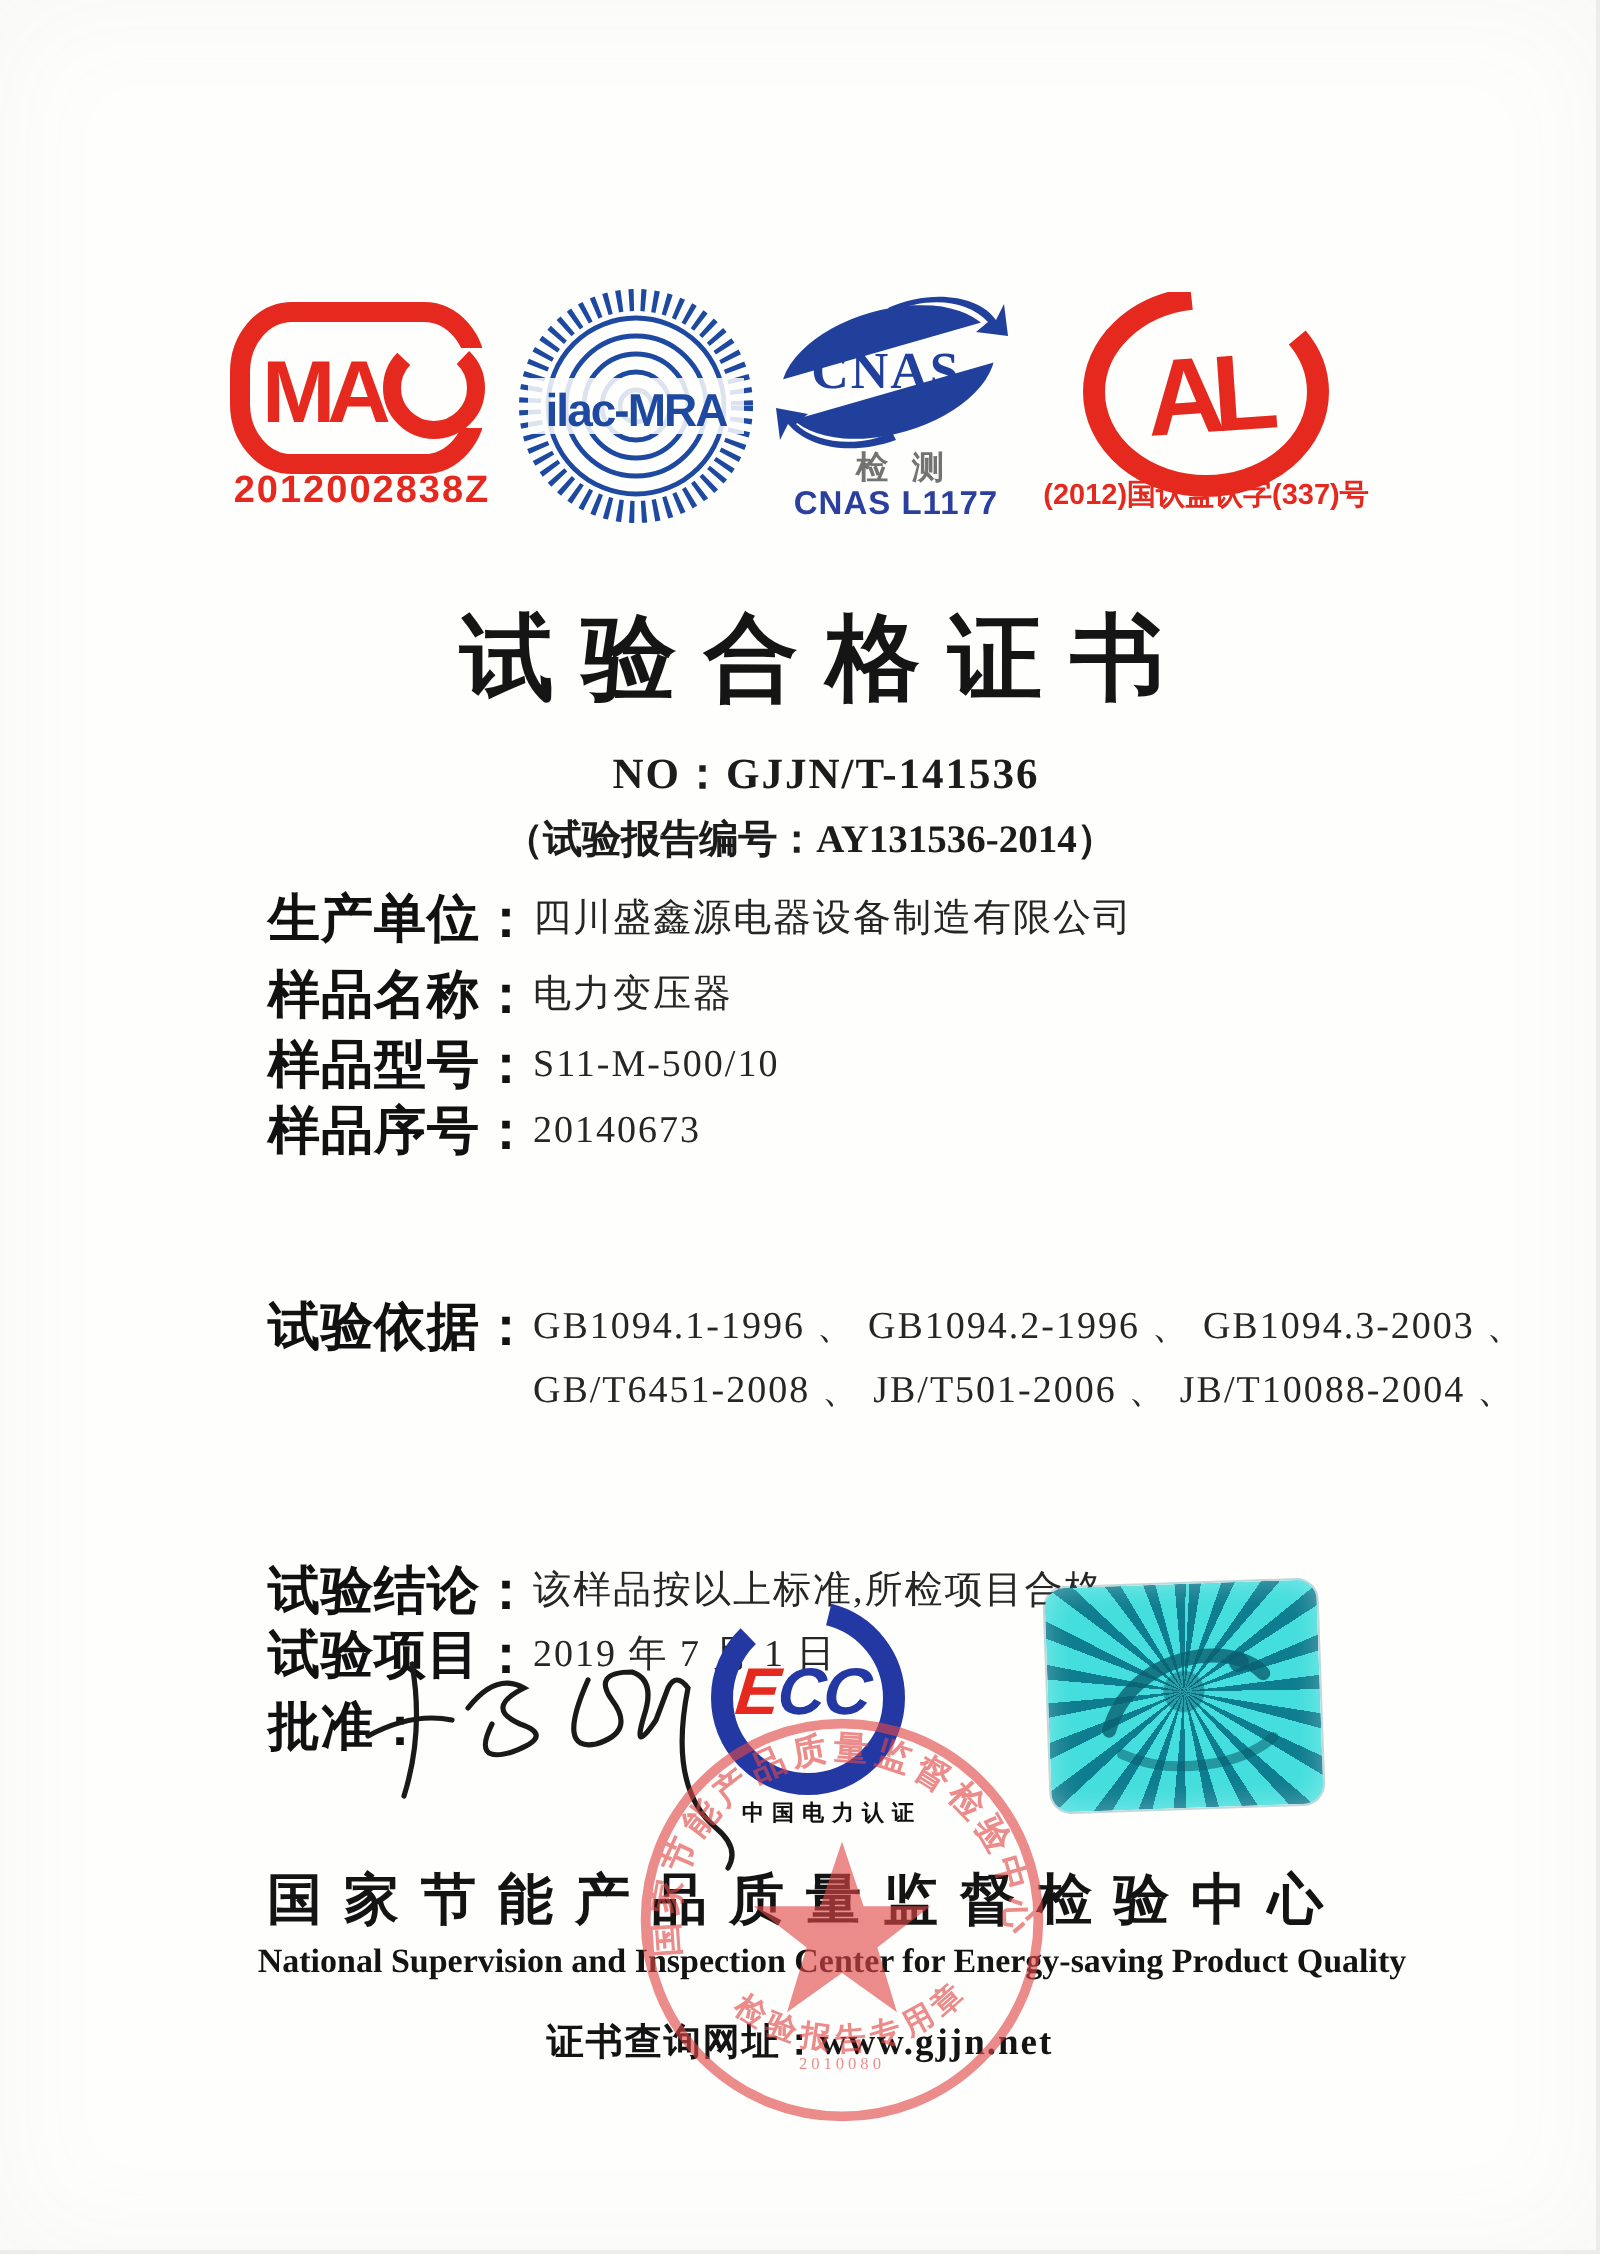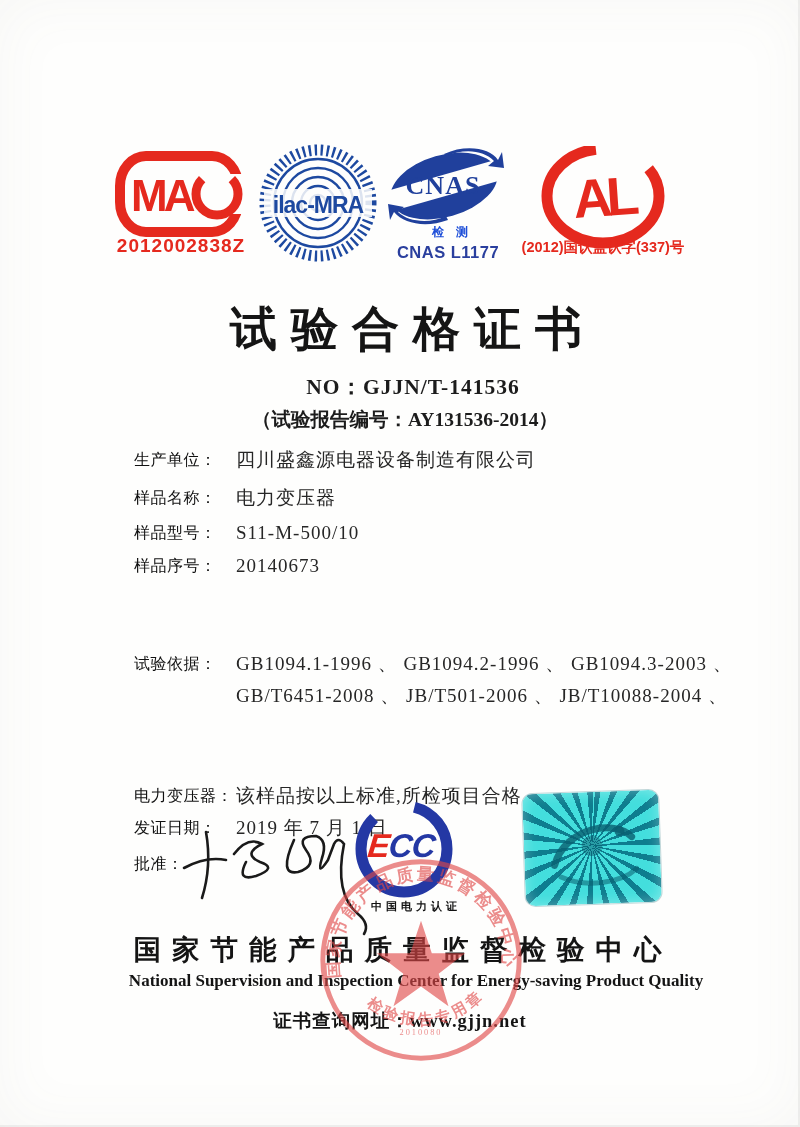--- a/index.html
+++ b/index.html
@@ -8,32 +8,32 @@
     background:#fefefdf5;background-color:#fefefd;
     font-family:"Liberation Serif","DejaVu Serif",serif;
     color:#1c1c1c;overflow:hidden;
     box-shadow:inset 0 0 60px rgba(120,110,90,.05), inset -2px -2px 0 rgba(0,0,0,.05);
   }
   .abs{position:absolute;}
 
   
   .logo-num{color:#e5291e;font-family:"Liberation Sans",sans-serif;font-weight:bold;text-align:center;}
   .cma-num{left:108px;top:235px;width:146px;font-size:19px;letter-spacing:1px;}
-  .cnas-caption{left:398px;top:224px;width:104px;color:#1d4ed8;font-weight:bold;font-size:12px;text-align:center;letter-spacing:12px;padding-left:12px;box-sizing:border-box;font-family:"Liberation Sans",sans-serif;}
+  .cnas-caption{left:398px;top:224px;width:104px;color:#737373;font-weight:bold;font-size:16px;text-align:center;letter-spacing:12px;padding-left:12px;box-sizing:border-box;font-family:"Liberation Sans",sans-serif;}
   .cnas-code{left:388px;top:243px;width:120px;color:#2a3f9e;font-weight:bold;font-size:16.5px;text-align:center;font-family:"Liberation Sans",sans-serif;letter-spacing:.5px;}
   .al-num{left:505px;top:238px;width:196px;font-size:14.5px;letter-spacing:0;}
 
   
   .title{left:0;top:298px;width:800px;text-align:center;font-size:47px;font-weight:bold;letter-spacing:14px;padding-left:26px;box-sizing:border-box;color:#151515;}
   .cert-no{left:0;top:372px;width:800px;text-align:center;font-size:21.5px;font-weight:bold;letter-spacing:1px;padding-left:26px;box-sizing:border-box;}
   .report-no{left:0;top:406px;width:800px;text-align:center;font-size:19.5px;font-weight:bold;padding-left:10px;box-sizing:border-box;}
 
   
   .row{position:absolute;left:134px;display:flex;width:560px;}
-  .flabel{flex:0 0 102px;font-weight:normal;font-size:16px;letter-spacing:.5px;color:#111;line-height:32px;white-space:nowrap;}
+  .flabel{flex:0 0 102px;font-weight:bold;font-size:26px;letter-spacing:.5px;color:#111;line-height:32px;white-space:nowrap;}
   .fvalue{flex:1;font-size:19px;line-height:32px;color:#262626;letter-spacing:1px;}
   .vline{white-space:nowrap;}
 
   
   .ecc-wrap{left:347px;top:798px;width:120px;height:104px;}
   .ecc-text{position:absolute;left:21px;top:29px;font-family:"Liberation Sans",sans-serif;font-weight:bold;font-style:italic;font-size:33px;letter-spacing:-1px;transform:skewX(-6deg);}
   .ecc-e{color:#e5291e;}
   .ecc-cc{color:#2438a4;}
   .ecc-caption{left:338px;top:899px;width:156px;text-align:center;font-weight:bold;font-size:11px;letter-spacing:4px;color:#111;}
 
@@ -125,27 +125,27 @@
       </div>
   </div>
   <div class="row" style="top:648px">
     <span class="flabel">试验依据：</span>
     <div class="fvalue">
       <div class="vline">GB1094.1-1996 、 GB1094.2-1996 、 GB1094.3-2003 、</div>
       <div class="vline">GB/T6451-2008 、 JB/T501-2006 、 JB/T10088-2004 、</div>
     </div>
   </div>
   <div class="row" style="top:780px">
-    <span class="flabel">电力变压器：</span>
+    <span class="flabel">试验结论：</span>
     <div class="fvalue">
         <div class="vline">该样品按以上标准,所检项目合格。</div>
       </div>
   </div>
   <div class="row" style="top:812px">
-    <span class="flabel">发证日期：</span>
+    <span class="flabel">试验项目：</span>
     <div class="fvalue">
         <div class="vline">2019 年 7 月 1 日</div>
       </div>
   </div>
   <div class="row" style="top:848px">
     <span class="flabel">批准：</span>
     <div class="fvalue"></div>
   </div>
 
   <svg class="abs sig" width="196" height="126" viewBox="0 0 196 126">

